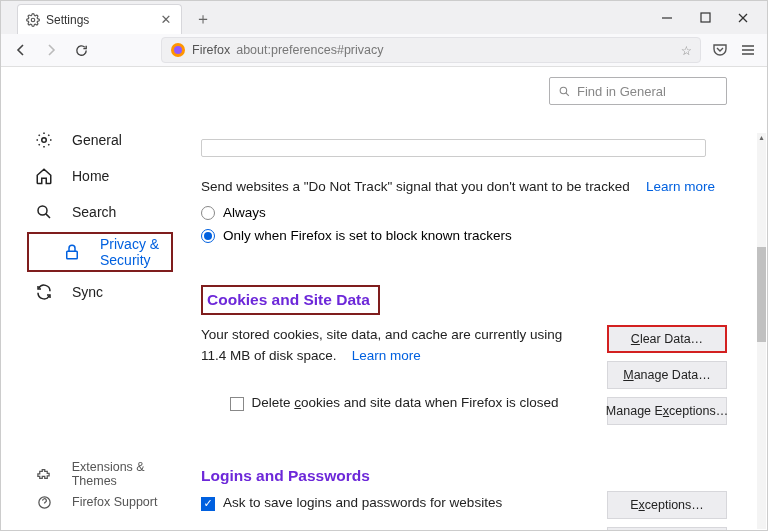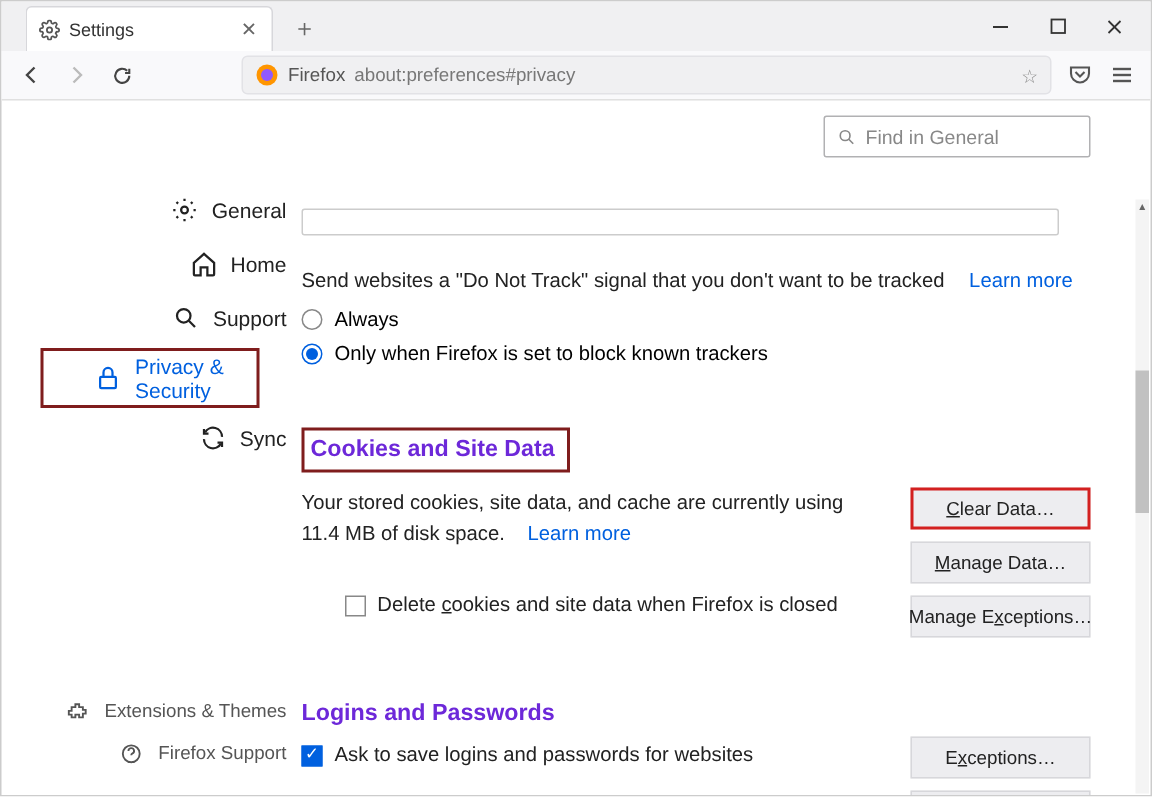--- a/index.html
+++ b/index.html
@@ -23,21 +23,21 @@
   .urlbar { flex: 1; height: 26px; background: #f0f0f2; border: 1px solid #e2e2e6; border-radius: 4px; display: flex; align-items: center; padding: 0 8px; font-size: 12.5px; color: #555; margin-left: 60px; }
   .urlbar .ffx { width: 16px; height: 16px; margin-right: 6px; }
   .urlbar .fflabel { color: #555; margin-right: 6px; }
   .urlbar .addr { color: #777; flex: 1; }
   .urlbar .star { color: #888; }
   .tbicon { width: 18px; height: 18px; display: inline-flex; align-items: center; justify-content: center; color: #555; }
 
   
   .content { flex: 1; display: flex; position: relative; overflow: hidden; }
   .sidebar { width: 190px; padding-top: 55px; display: flex; flex-direction: column; }
-  .sideitem { height: 36px; display: flex; align-items: center; padding-left: 34px; font-size: 14px; color: #222; gap: 9px; cursor: default; justify-content: flex-end; }
+  .sideitem { height: 36px; display: flex; align-items: center; padding-left: 34px; font-size: 14px; color: #222; gap: 19px; cursor: default; }
   .sideitem .sicon { width: 18px; height: 18px; display: inline-flex; align-items: center; justify-content: center; }
   .sideitem.active { color: #0060df; }
   .sidefoot { margin-top: auto; padding-bottom: 14px; }
   .sidefoot .sideitem { height: 28px; font-size: 12.5px; color: #555; }
   .red-box { border: 2px solid #7f1d1d; }
   .redwrap-privacy { margin: 2px 18px 2px 26px; }
 
   .main { flex: 1; padding: 10px 40px 0 10px; position: relative; overflow: hidden; }
   .searchwrap { display: flex; justify-content: flex-end; }
   .searchbox { width: 178px; height: 28px; border: 1px solid #b1b1b3; border-radius: 2px; display: flex; align-items: center; padding: 0 8px; font-size: 13px; color: #888; gap: 6px; }
@@ -165,21 +165,21 @@
           </span>
         <span>Home</span>
       </div>
       <div class="sideitem">
         <span class="sicon">
             <svg viewBox="0 0 24 24" width="18" height="18" fill="none" stroke="#222" stroke-width="2">
               <circle cx="10" cy="10" r="6"></circle>
               <line x1="20" y1="20" x2="14.5" y2="14.5"></line>
             </svg>
           </span>
-        <span>Support</span>
+        <span>Search</span>
       </div>
       <div class="redwrap-privacy red-box">
         <div class="sideitem active">
           <span class="sicon">
               <svg viewBox="0 0 24 24" width="18" height="18" fill="none" stroke="#0060df" stroke-width="2">
                 <rect x="5" y="11" width="14" height="10" rx="1"></rect>
                 <path d="M8 11V7a4 4 0 0 1 8 0v4"></path>
               </svg>
             </span>
           <span>Privacy &amp; Security</span>

